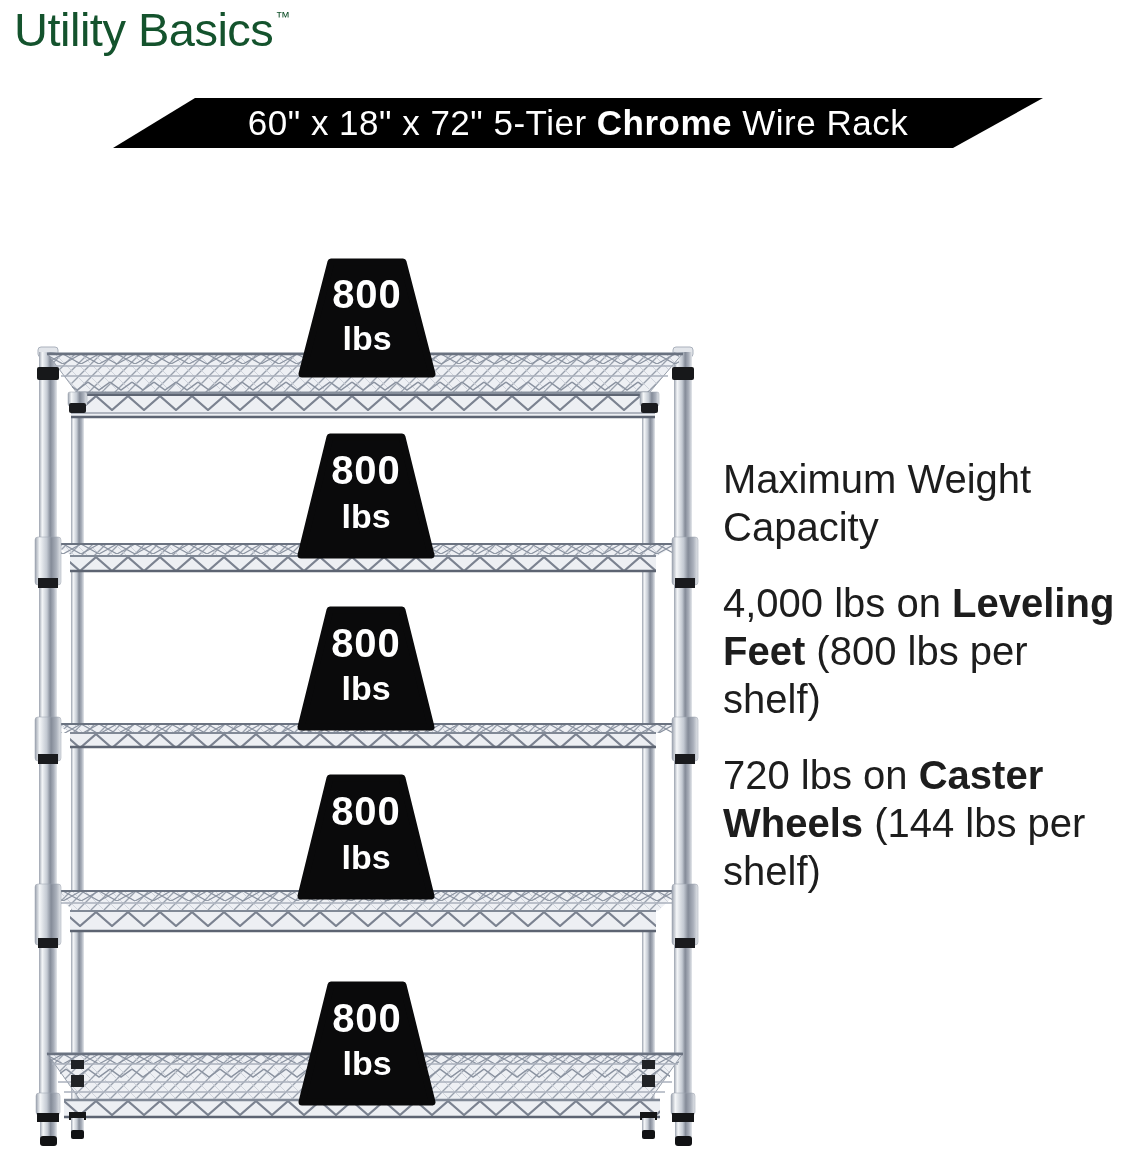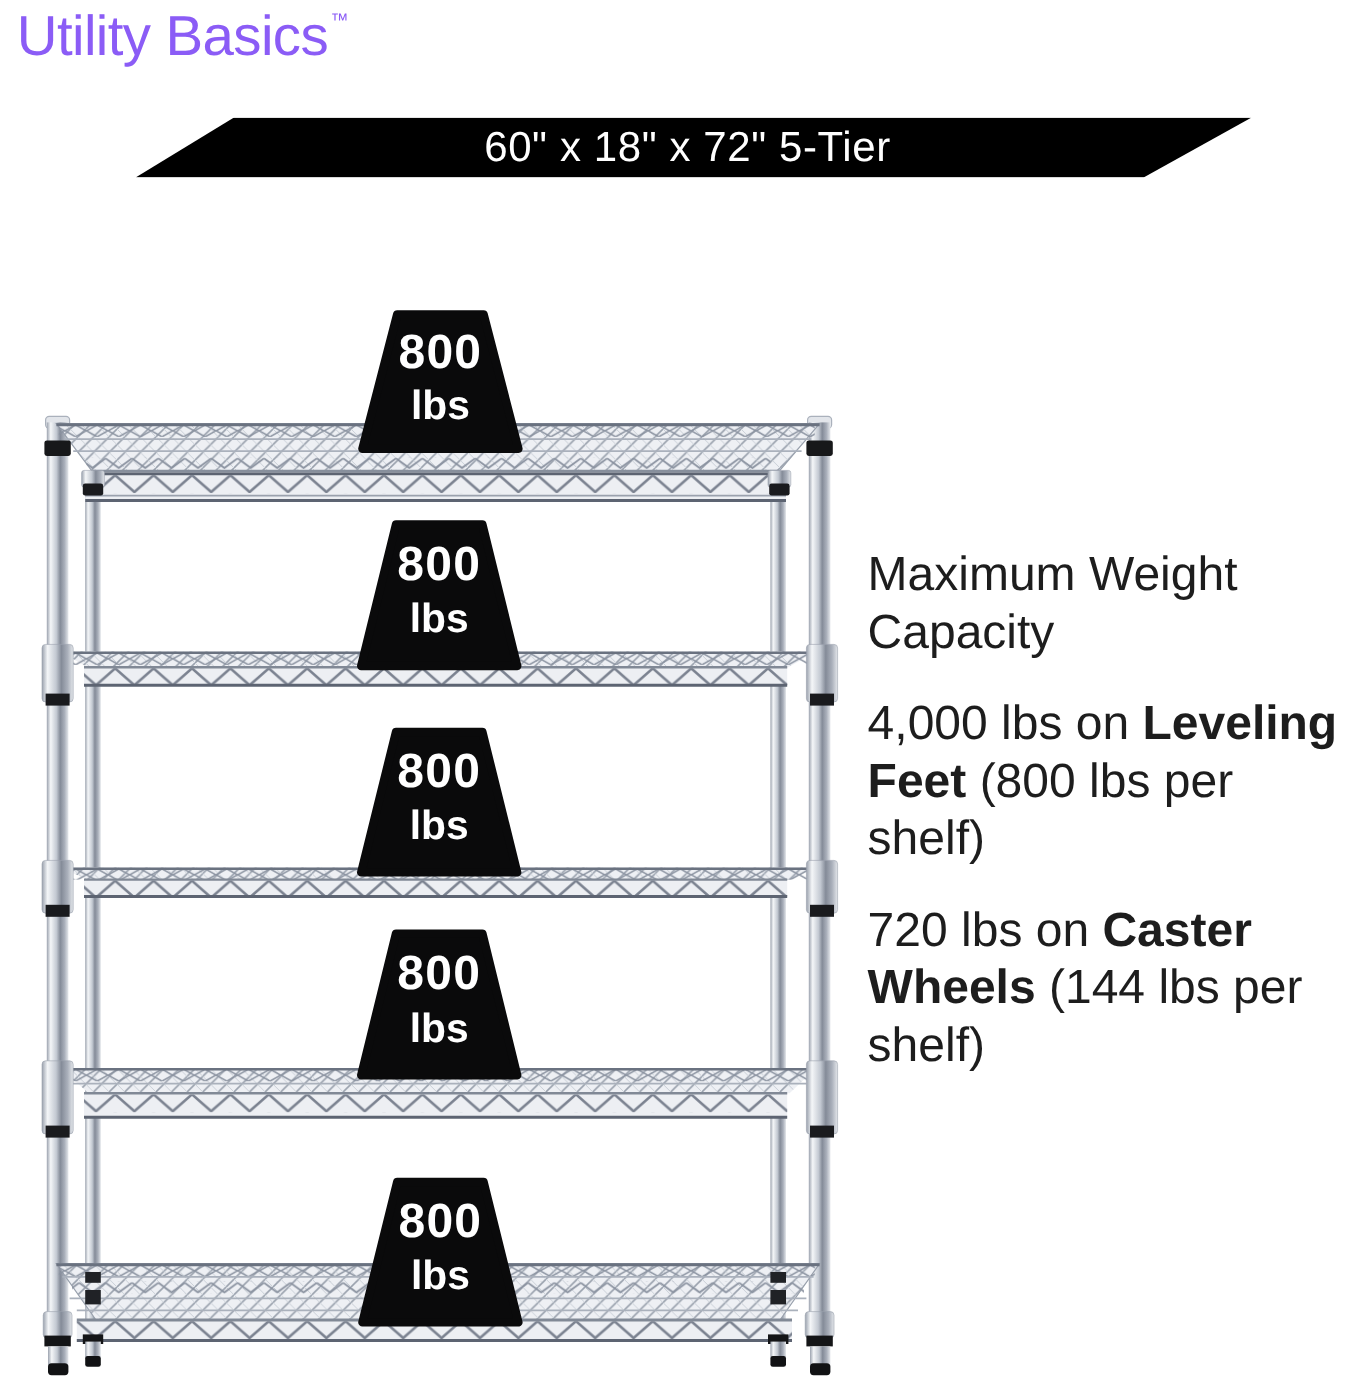--- a/index.html
+++ b/index.html
@@ -1,20 +1,20 @@
 <!DOCTYPE html>
 <html><head>
 <meta charset="utf-8">
 <style>
   html,body{margin:0;padding:0;background:#ffffff;}
   body{width:1123px;height:1149px;position:relative;overflow:hidden;
        font-family:"Liberation Sans",sans-serif;color:#1d1d1d;}
   .page{position:absolute;inset:0;}
 
-  .logo{position:absolute;left:14px;top:2px;font-size:47px;color:#8b5cf6;
+  .logo{position:absolute;left:14px;top:2px;font-size:47px;color:#14532d;
         letter-spacing:-0.5px;white-space:pre;}
   .logo .tm{font-size:15px;position:relative;top:-24px;left:2px;}
 
   .banner{position:absolute;left:113px;top:98px;width:930px;height:50px;
           background:#000;clip-path:polygon(82px 0,100% 0,840px 100%,0 100%);
           color:#fff;display:flex;align-items:center;justify-content:center;
           font-size:35px;white-space:pre;letter-spacing:0.5px;}
   .banner .bold{font-weight:700;}
 
   .info{position:absolute;left:723px;top:455px;width:412px;
@@ -30,21 +30,21 @@
   .weight .num{font-size:40px;letter-spacing:1px;}
   .weight .unit{font-size:34px;}
 </style>
 </head>
 <body>
 
 <div class="page">
 
   <div class="logo"><span>Utility Basics</span><span class="tm">™</span></div>
 
-  <div class="banner"><span class="seg">60" x 18" x 72" 5-Tier </span></div>
+  <div class="banner"><span class="seg">60" x 18" x 72" 5-Tier </span><span class="bold">Chrome</span><span class="seg"> Wire Rack</span></div>
 
   <svg class="rack" viewBox="0 0 1123 1149">
     <defs>
       <linearGradient id="pg" x1="0" y1="0" x2="1" y2="0">
         <stop offset="0" stop-color="#9ba2ae"></stop>
         <stop offset="0.18" stop-color="#f4f6f8"></stop>
         <stop offset="0.45" stop-color="#c3c9d2"></stop>
         <stop offset="0.62" stop-color="#848b98"></stop>
         <stop offset="0.82" stop-color="#aab0bb"></stop>
         <stop offset="1" stop-color="#e4e7eb"></stop>

